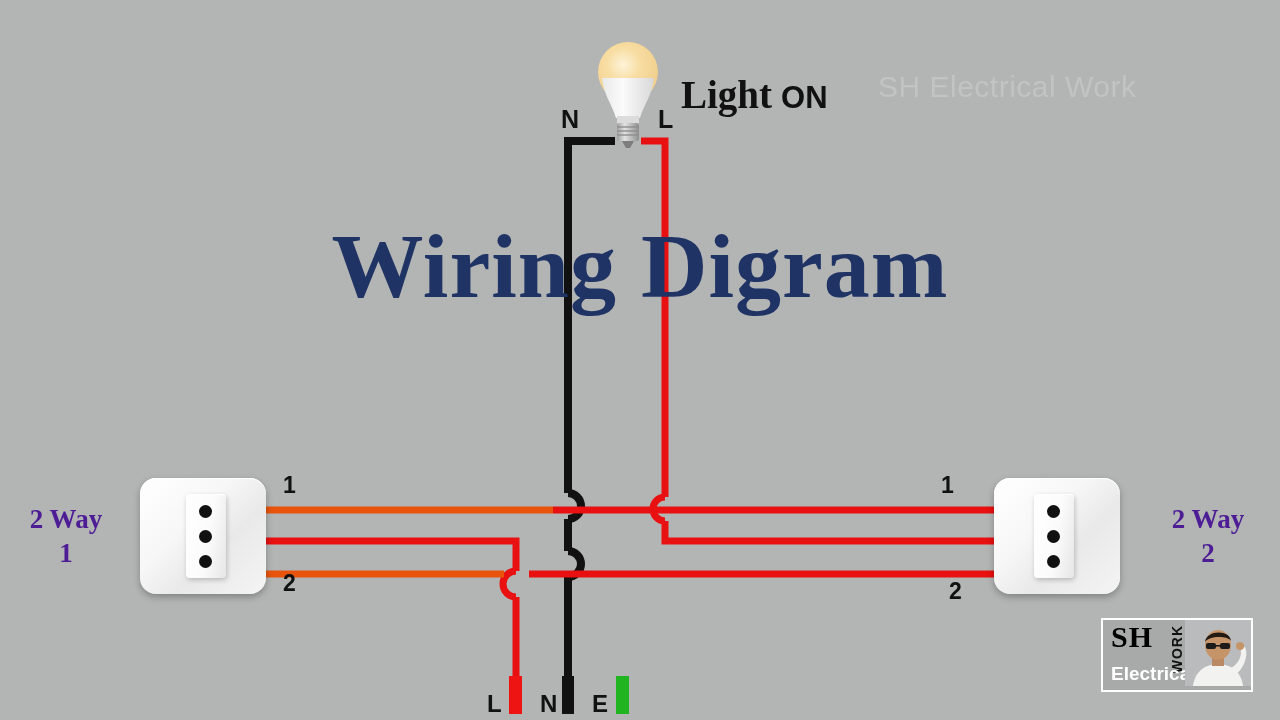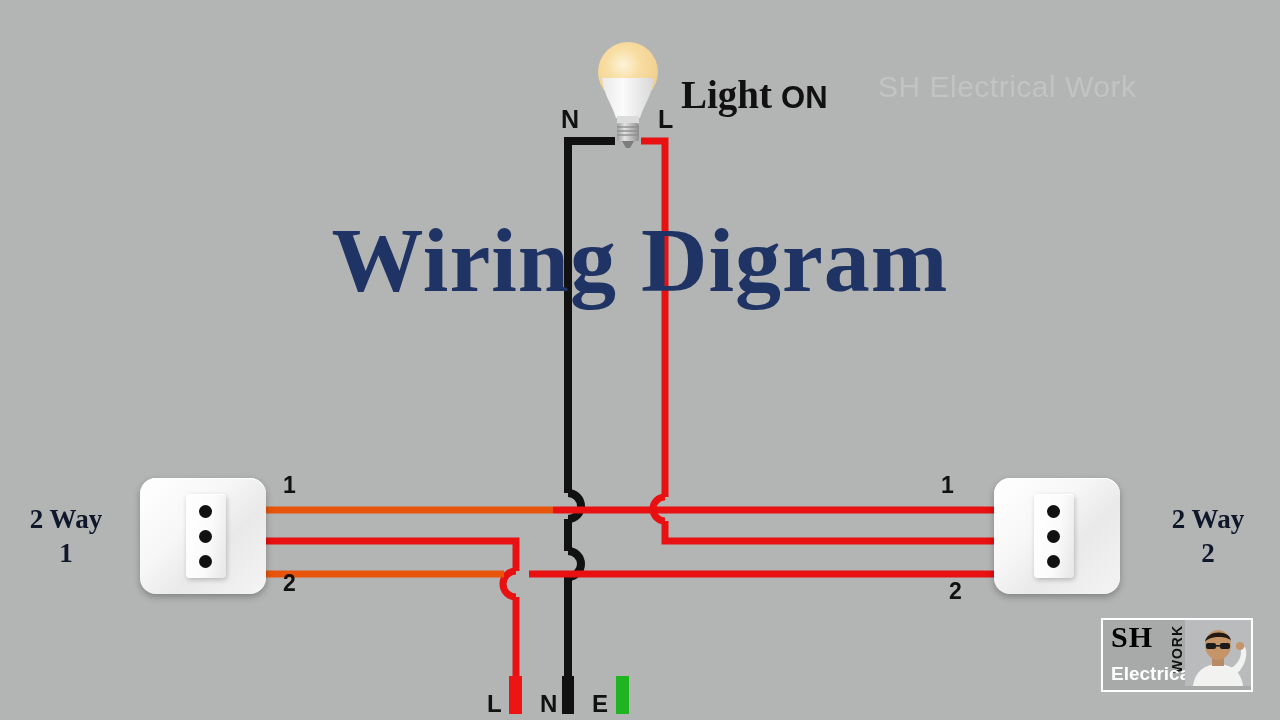--- a/index.html
+++ b/index.html
@@ -54,21 +54,21 @@
     line-height: 1.0;
     pointer-events: none;
   }
   .title-line1 {
     font-size: 92px;
     letter-spacing: 1px;
   }
   .title-line2 {
     font-size: 92px;
     letter-spacing: 1px;
-    margin-top: 18px;
+    margin-top: 24px;
   }
 
   
   .light-label {
     position: absolute;
     left: 681px;
     top: 72px;
     white-space: nowrap;
     color: #111111;
   }
@@ -142,21 +142,21 @@
   .terminal-dot.t1 { top: 11px; }
   .terminal-dot.t2 { top: 36px; }
   .terminal-dot.t3 { top: 61px; }
 
   
   .switch-caption {
     position: absolute;
     font-family: "Liberation Serif", serif;
     font-weight: bold;
     font-size: 27px;
-    color: #0f172a;
+    color: #4c1d95;
     text-align: center;
     line-height: 1.25;
     width: 120px;
   }
   .switch-caption.left  { left: 6px;   top: 503px; }
   .switch-caption.right { left: 1148px; top: 503px; }
 
   
   .wire-tag {
     position: absolute;

